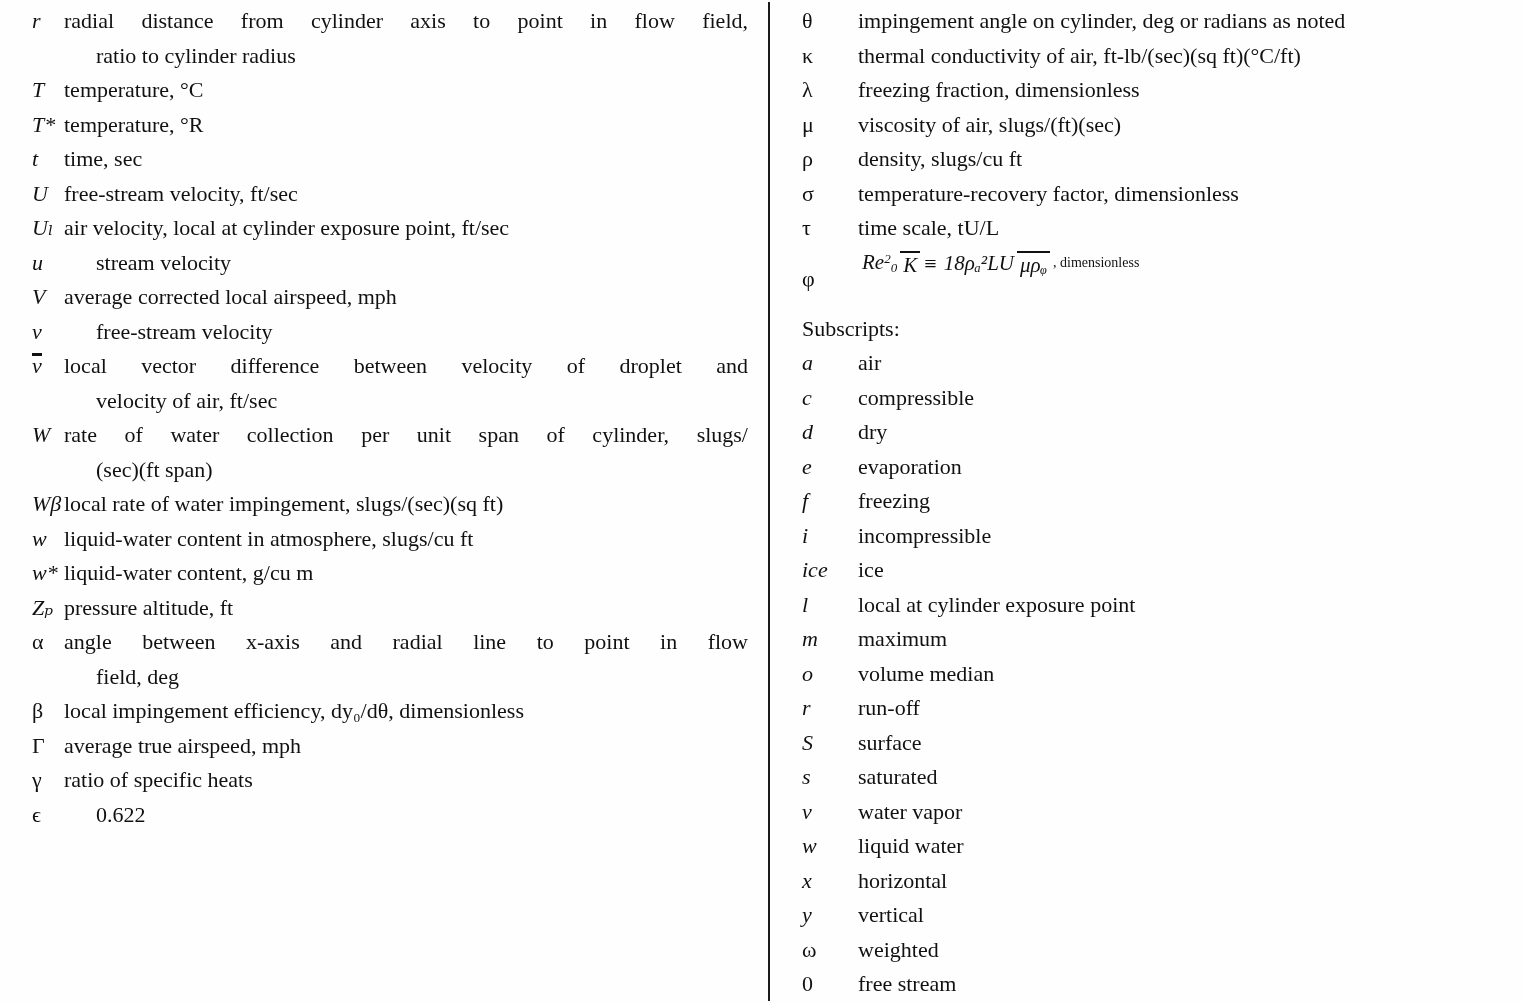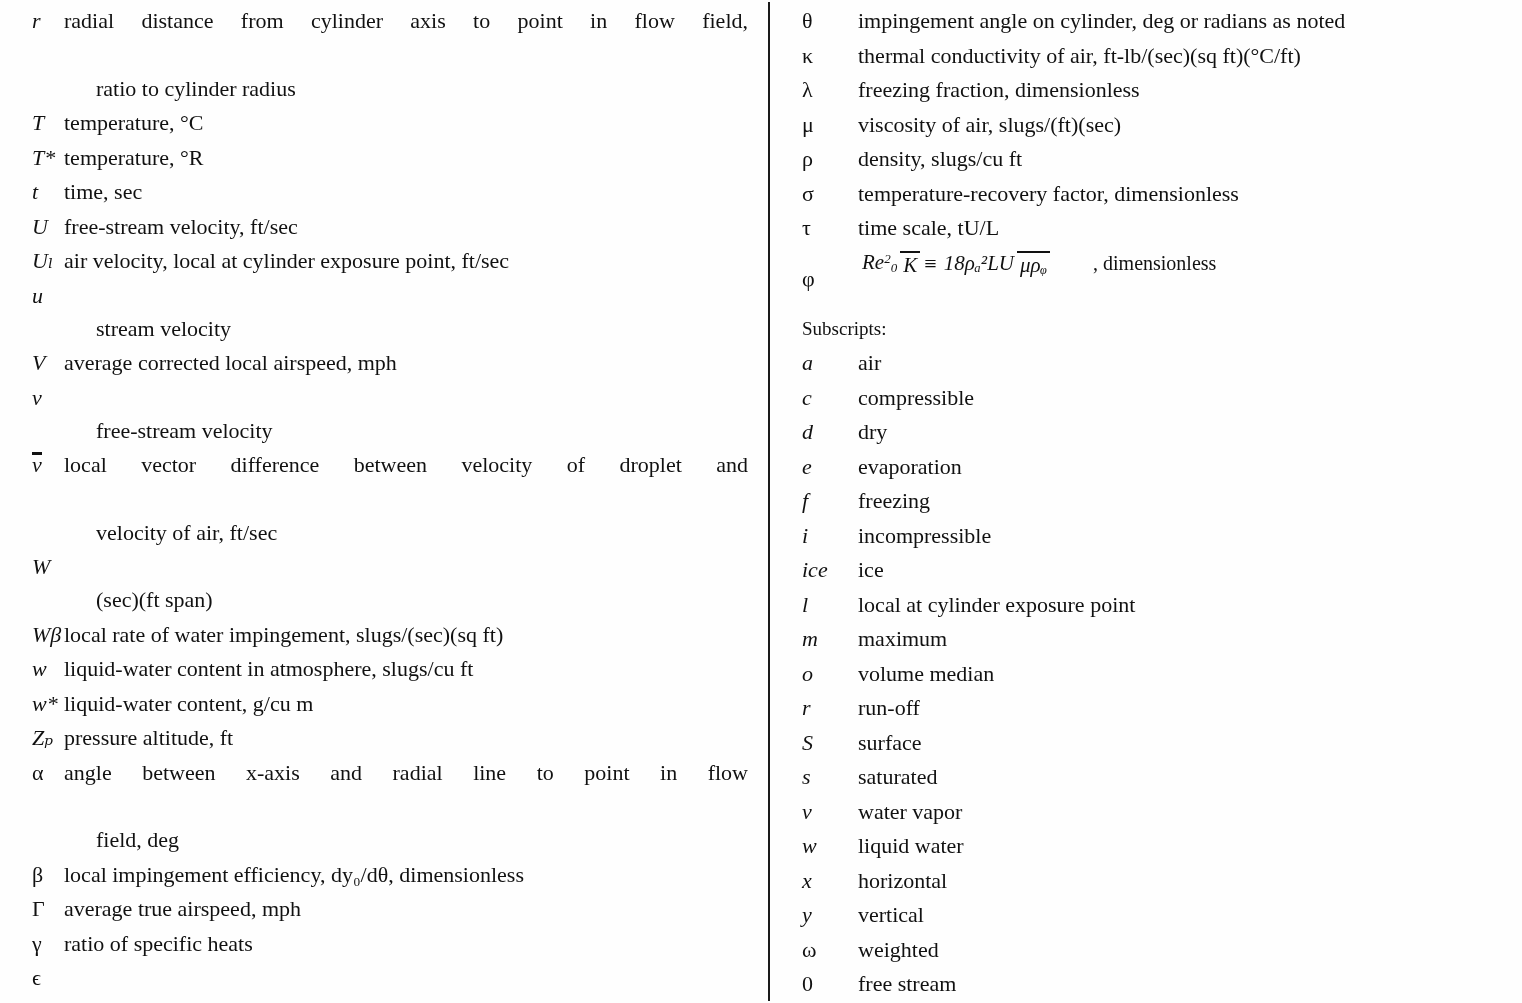--- a/index.html
+++ b/index.html
@@ -95,35 +95,34 @@
     text-indent: 0;
   }
   .col-left .def { padding-right: 20px; }
   .col-right .def { padding-right: 16px; }
 
   
   .def .cont {
     display: block;
     padding-left: 32px;
     text-align: left;
-    margin-top: 33px;
   }
   .def .justline {
     display: block;
     text-align: justify;
     text-align-last: justify;
   }
   .def .lastline {
     display: block;
     text-align: left;
   }
 
   
   .section-head {
-    font-size: 19px;
+    font-size: 22px;
     line-height: 34.5px;
     padding-left: 8px;
     font-style: normal;
   }
 
   
   .sym.roman { font-style: normal; }
 
   sub {
     font-size: 0.62em;
@@ -166,21 +165,21 @@
     white-space: nowrap;
   }
   .frac .den {
     display: block;
     border-top: 2px solid #111;
     padding: 1px 3px 0 3px;
     font-style: italic;
     white-space: nowrap;
   }
   .ident { padding: 0 3px; font-size: 22px; }
-  .formula-tail { font-style: normal; font-size: 20px; padding-left: 2px; margin-left: 40px; }
+  .formula-tail { font-style: normal; font-size: 14px; padding-left: 2px; }
 
   .entry.formula-row .def {
     line-height: 30px;
     padding-top: 2px;
   }
   .entry.formula-row .sym {
     line-height: 66px;
   }
 </style>
 </head>
@@ -262,20 +261,21 @@
         <div class="sym"><span class="overbar">v</span></div>
         <div class="def">
           <span class="justline">local vector difference between velocity of droplet and</span>
           <span class="cont">velocity of air, ft/sec</span>
         </div>
       </div>
 
       <div class="entry">
         <div class="sym">W</div>
         <div class="def">
+          <span class="justline">rate of water collection per unit span of cylinder, slugs/</span>
           <span class="cont">(sec)(ft span)</span>
         </div>
       </div>
 
       <div class="entry">
         <div class="sym">Wβ</div>
         <div class="def">
           <span class="lastline">local rate of water impingement, slugs/(sec)(sq ft)</span>
         </div>
       </div>

